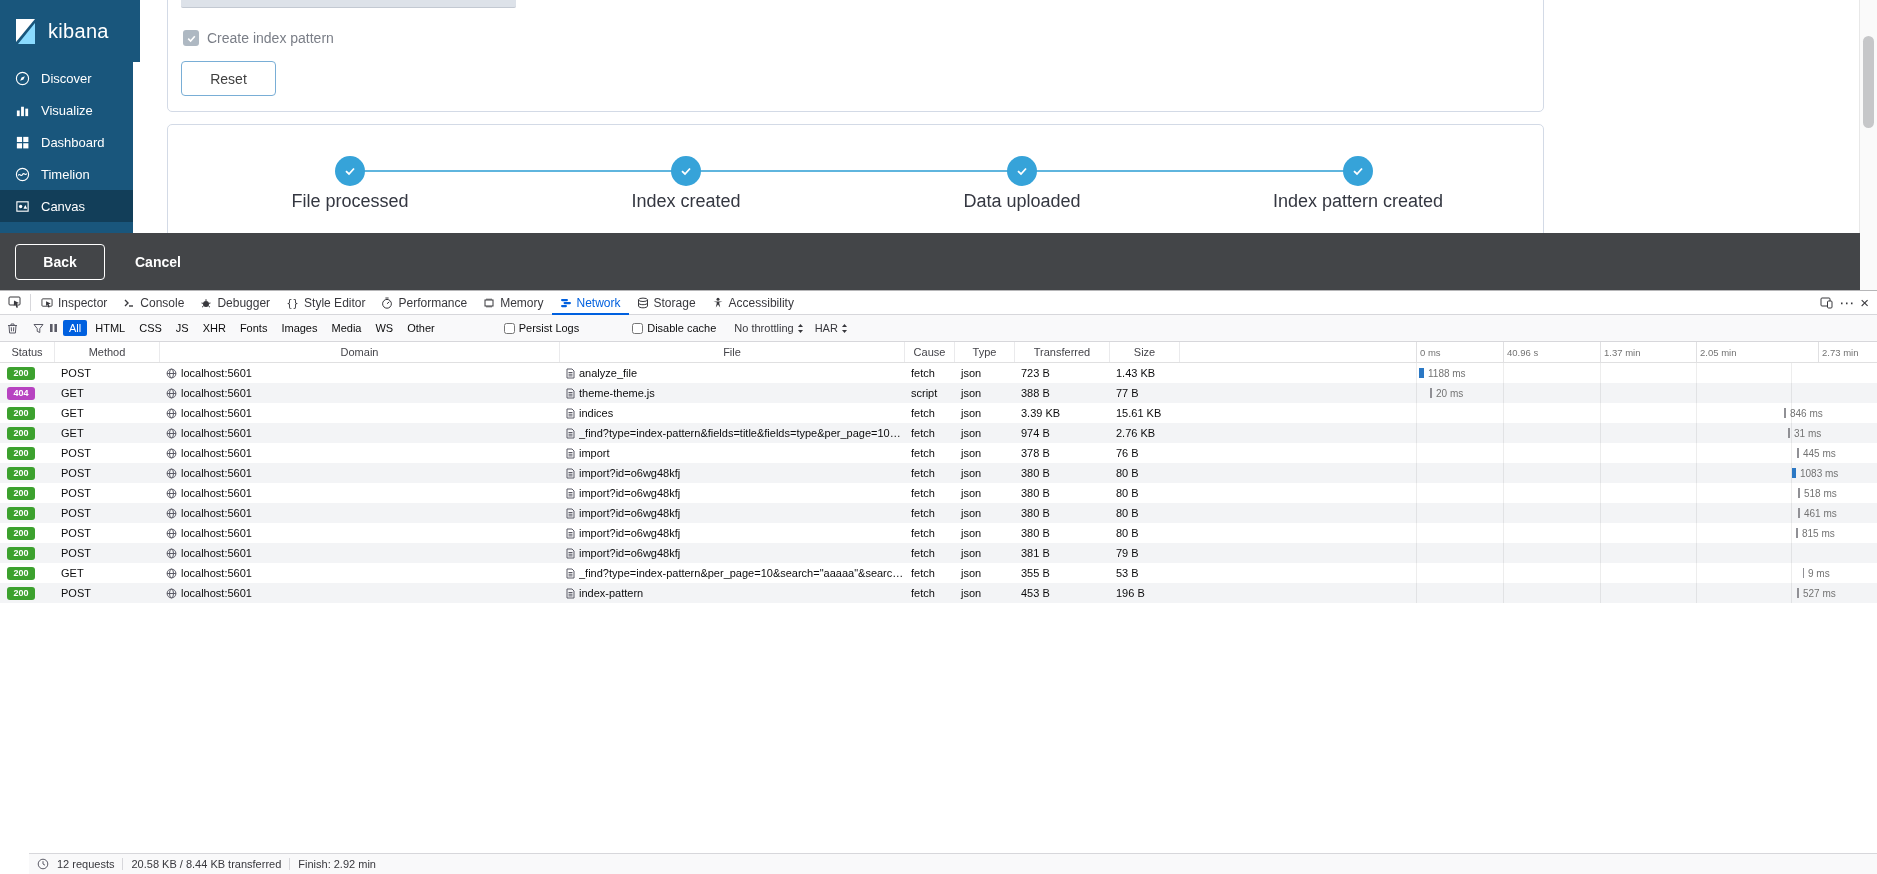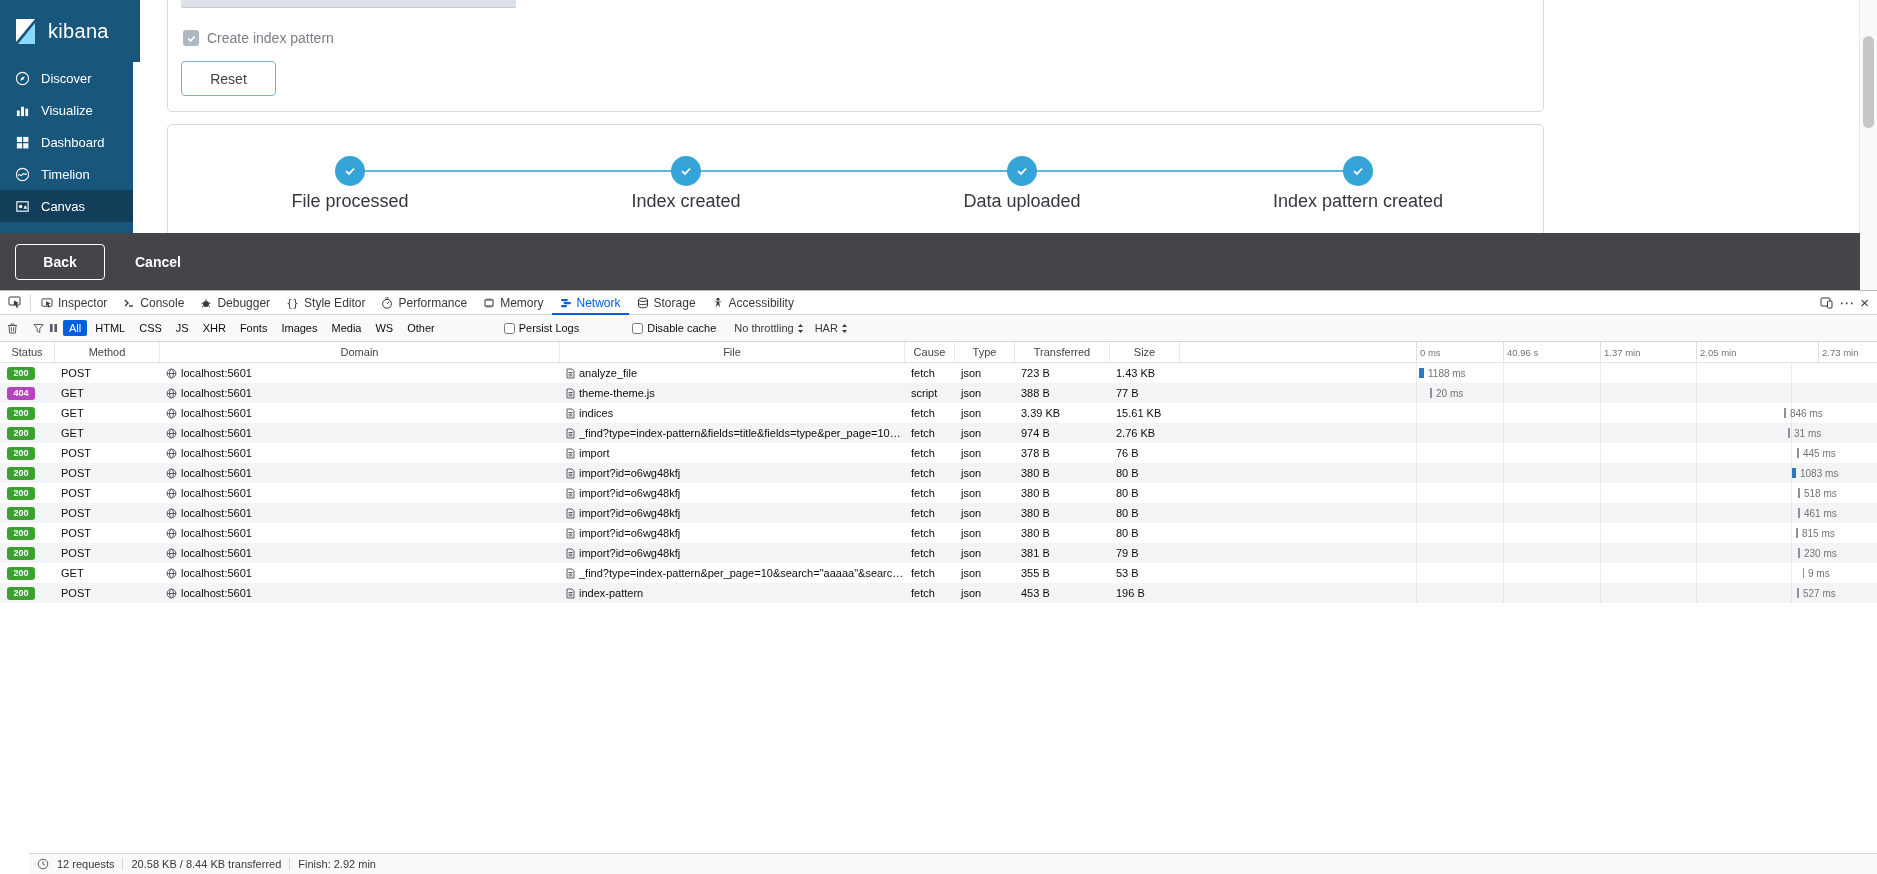--- a/index.html
+++ b/index.html
@@ -852,24 +852,20 @@
             </div>
             <div class="cell">
               <span>json</span>
             </div>
             <div class="cell">
               <span>381 B</span>
             </div>
             <div class="cell">
               <span>79 B</span>
             </div>
-            <div class="c-wf">
-              <div class="wf-tick" style="left: 618px; width: 2px; background: rgb(144, 144, 149);"></div>
-              <span class="wf-time" style="left: 624px;">230 ms</span>
-            </div>
           </div>
           <div class="dt-row">
             <div class="cell c-status">
               <span class="badge ok">200</span>
             </div>
             <div class="cell">
               <span>GET</span>
             </div>
             <div class="cell">
               <span class="icn tool-icn">

